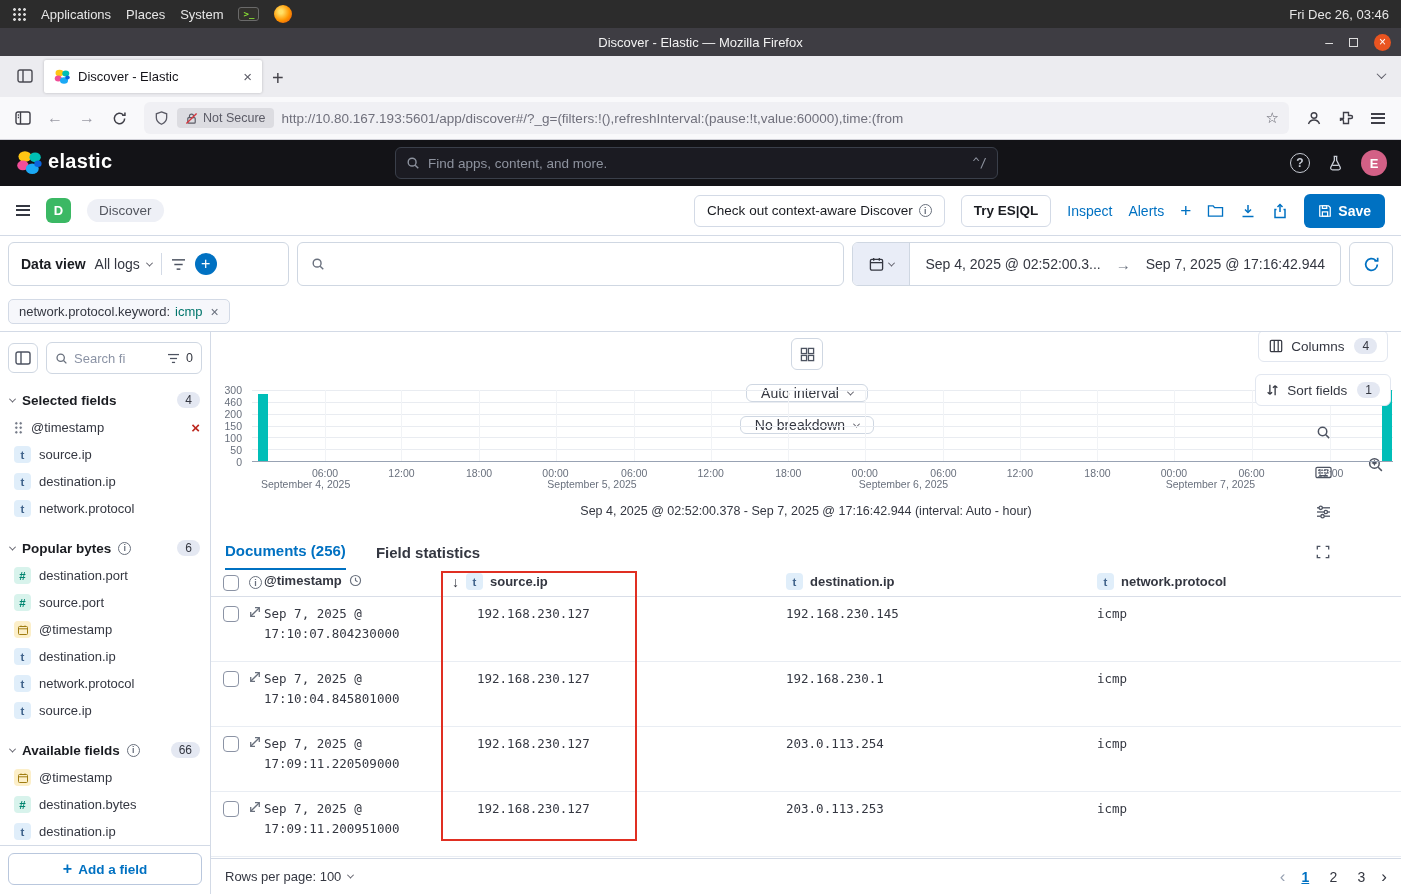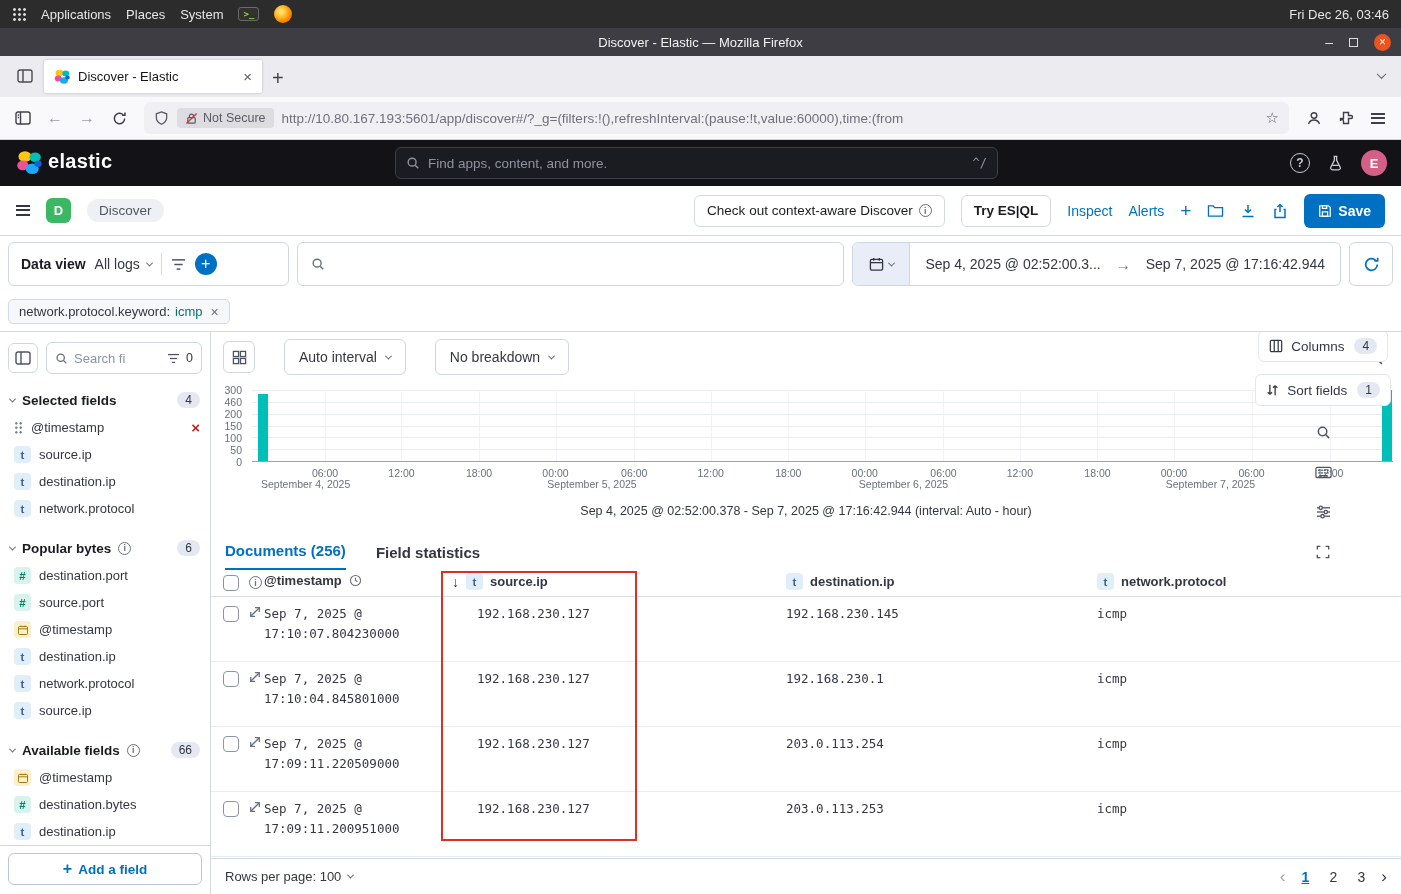--- a/index.html
+++ b/index.html
@@ -114,21 +114,21 @@
 .tok{width:17px;height:17px;border-radius:4px;display:inline-flex;align-items:center;justify-content:center;font-size:11.5px;font-weight:700;flex:none;}
 .tok-t{background:#e0eefa;color:#41648c;}
 .tok-num{background:#d8f3ec;color:#008570;}
 .tok-date{background:#fcefc9;color:#a07c10;}
 .sb-bottom{position:absolute;left:0;right:0;bottom:0;background:#fff;border-top:1px solid #d3dae6;padding:7px 8px 9px;}
 .add-field{width:100%;height:32px;border:1px solid #b9c7dd;border-radius:6px;background:#fff;color:#0071c2;font-weight:600;font-size:13.5px;display:flex;align-items:center;justify-content:center;gap:6px;font-family:inherit;}
 .af-plus{font-size:16px;line-height:1;}
 
 
 .main{position:absolute;top:332px;left:211px;right:0;bottom:0;background:#fff;overflow:hidden;}
-.chart-controls{position:absolute;top:6px;left:12px;right:10px;height:38px;display:flex;align-items:center;gap:29px;}
+.chart-controls{position:absolute;top:6px;left:12px;right:10px;height:38px;display:flex;align-items:center;gap:14px;flex-direction:column;}
 .icon-btn{width:32px;height:32px;border:1px solid #cfd7e2;border-radius:6px;display:flex;align-items:center;justify-content:center;color:#4d5361;background:#fff;flex:none;}
 .ctrl-btn{height:36px;border:1px solid #cfd7e2;border-radius:6px;background:#fff;display:inline-flex;align-items:center;gap:9px;padding:0 14px;font-size:14px;color:#343741;font-family:inherit;}
 .lens-ic{margin-left:auto;border:none;background:transparent;}
 .yaxis{position:absolute;top:58px;left:0;width:36px;height:72px;}
 .ylab{position:absolute;right:5px;font-size:10.5px;color:#69707d;transform:translateY(-50%);}
 .plot{position:absolute;top:58px;left:41px;right:8px;height:72px;border-bottom:1px solid #98a2b3;}
 .h-grid{position:absolute;left:0;right:0;height:1px;background:#e9ecf1;}
 .v-grid{position:absolute;top:0;bottom:0;width:1px;background:#f1f3f6;}
 .bar{position:absolute;bottom:0;width:10px;}
 .xaxis{position:absolute;top:135px;left:41px;right:8px;height:26px;font-size:10.5px;color:#69707d;}

